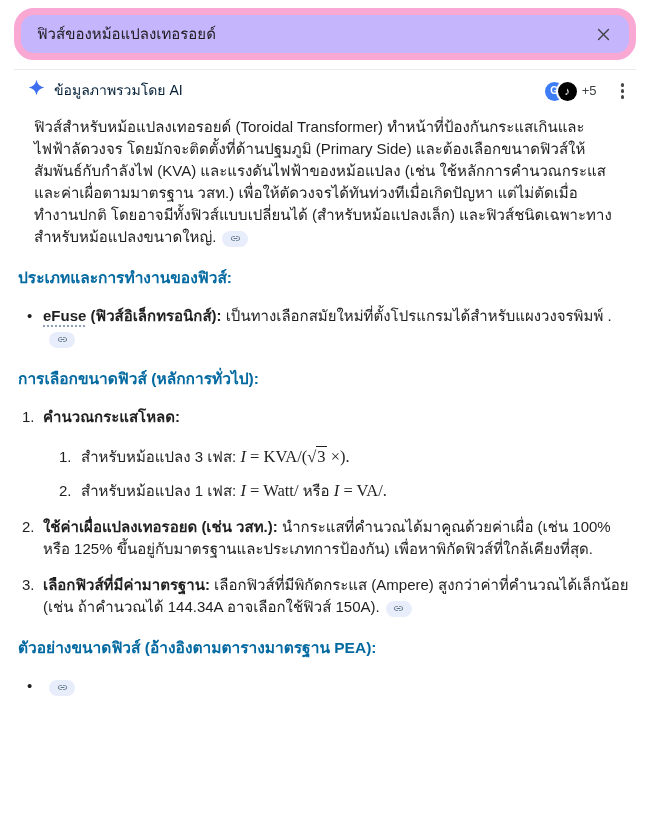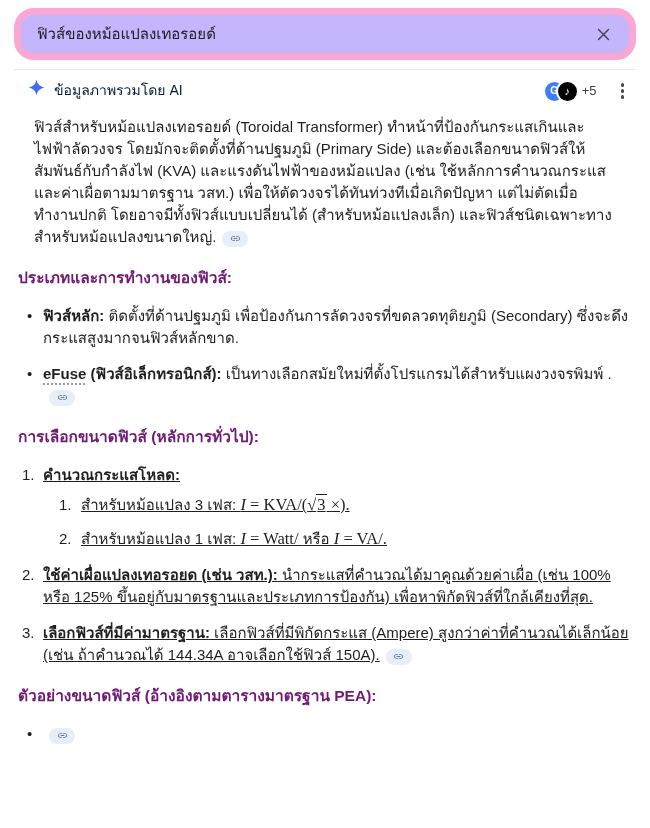--- a/index.html
+++ b/index.html
@@ -26,32 +26,32 @@
   .fav{width:19px;height:19px;border-radius:50%;display:flex;align-items:center;justify-content:center;
        font-size:10px;font-weight:700;box-shadow:0 0 0 2px #fff;}
   .fav-translate{background:#3e7df6;color:#fff;z-index:0;}
   .fav-tiktok{background:#000;color:#fff;margin-left:-6px;z-index:1;font-size:11px;}
   .more-count{font-size:13px;color:#3c4043;margin-left:5px;}
   .kebab{margin-left:20px;display:flex;flex-direction:column;gap:2.5px;padding:2px 4px;cursor:pointer;}
   .kebab i{width:3.5px;height:3.5px;border-radius:50%;background:#444746;display:block;}
   
   .content{padding:0 15px 8px 18px;}
   .intro{margin:13px 16px 0;}
-  h3{font-size:15.5px;line-height:21px;font-weight:700;color:#701a75;margin:19px 0 17px;}
+  h3{font-size:15.5px;line-height:21px;font-weight:700;color:#0369a1;margin:19px 0 17px;}
   
   ul.blist{list-style:none;margin:0;padding:0;}
   ul.blist>li{position:relative;padding-left:25px;margin-bottom:14px;}
   ul.blist>li::before{content:"•";position:absolute;left:9px;top:0;color:#1f1f1f;}
   .b{font-weight:700;}
   .entity{font-weight:700;text-decoration:underline dotted #8da0b8;text-decoration-thickness:1.5px;text-underline-offset:4px;}
   
-  ol.steps{list-style:none;margin:0;padding:0;counter-reset:st;text-decoration:underline;}
+  ol.steps{list-style:none;margin:0;padding:0;counter-reset:st;}
   ol.steps>li{position:relative;padding-left:25px;margin-bottom:14px;counter-increment:st;}
   ol.steps>li::before{content:counter(st) ".";position:absolute;left:4px;top:0;color:#1f1f1f;}
-  ol.sub{list-style:none;margin:8px 0 0 14px;padding:0;counter-reset:sb;}
+  ol.sub{list-style:none;margin:18px 0 0 14px;padding:0;counter-reset:sb;}
   ol.sub>li{position:relative;padding-left:24px;margin-bottom:12px;counter-increment:sb;}
   ol.sub>li::before{content:counter(sb) ".";position:absolute;left:2px;top:0;color:#1f1f1f;}
   
   .math{font-family:"Liberation Serif","DejaVu Serif",serif;font-size:16.5px;}
   .mvar{font-family:"Liberation Serif","DejaVu Serif",serif;font-style:italic;font-size:16.5px;}
   .radsign{font-family:"Liberation Serif","DejaVu Serif",serif;font-size:16.5px;}
   .radicand{font-family:"Liberation Serif","DejaVu Serif",serif;font-size:16.5px;border-top:1.4px solid #1f1f1f;padding:0 1px;}
   
   .chip{
     display:inline-flex;align-items:center;justify-content:center;
@@ -95,21 +95,20 @@
 <div class="content">
 
   <p class="intro"><span>ฟิวส์สำหรับหม้อแปลงเทอรอยด์ (Toroidal Transformer) ทำหน้าที่ป้องกันกระแสเกินและไฟฟ้าลัดวงจร โดยมักจะติดตั้งที่ด้านปฐมภูมิ (Primary Side) และต้องเลือกขนาดฟิวส์ให้สัมพันธ์กับกำลังไฟ (KVA) และแรงดันไฟฟ้าของหม้อแปลง (เช่น ใช้หลักการคำนวณกระแสและค่าเผื่อตามมาตรฐาน วสท.) เพื่อให้ตัดวงจรได้ทันท่วงทีเมื่อเกิดปัญหา แต่ไม่ตัดเมื่อทำงานปกติ โดยอาจมีทั้งฟิวส์แบบเปลี่ยนได้ (สำหรับหม้อแปลงเล็ก) และฟิวส์ชนิดเฉพาะทางสำหรับหม้อแปลงขนาดใหญ่.</span><span class="chip">
         <svg width="11" height="11" viewBox="0 0 24 24" fill="#5f7386">
           <path d="M3.9 12c0-1.71 1.39-3.1 3.1-3.1h4V7H7c-2.76 0-5 2.24-5 5s2.24 5 5 5h4v-1.9H7c-1.71 0-3.1-1.39-3.1-3.1zM8 13h8v-2H8v2zm9-6h-4v1.9h4c1.71 0 3.1 1.39 3.1 3.1s-1.39 3.1-3.1 3.1h-4V17h4c2.76 0 5-2.24 5-5s-2.24-5-5-5z"></path>
         </svg>
       </span></p>
 
   <h3>ประเภทและการทำงานของฟิวส์:</h3>
   <ul class="blist">
-    <li><span class="b">ฟิวส์หลัก:</span><span> ติดตั้งที่ด้านปฐมภูมิ เพื่อป้องกันการลัดวงจรที่ขดลวดทุติยภูมิ (Secondary) ซึ่งจะดึงกระแสสูงมากจนฟิวส์หลักขาด.</span></li>
     <li><span class="entity">eFuse</span><span class="b"> (ฟิวส์อิเล็กทรอนิกส์):</span><span> เป็นทางเลือกสมัยใหม่ที่ตั้งโปรแกรมได้สำหรับแผงวงจรพิมพ์</span><span> .</span><span class="chip">
           <svg width="11" height="11" viewBox="0 0 24 24" fill="#5f7386">
             <path d="M3.9 12c0-1.71 1.39-3.1 3.1-3.1h4V7H7c-2.76 0-5 2.24-5 5s2.24 5 5 5h4v-1.9H7c-1.71 0-3.1-1.39-3.1-3.1zM8 13h8v-2H8v2zm9-6h-4v1.9h4c1.71 0 3.1 1.39 3.1 3.1s-1.39 3.1-3.1 3.1h-4V17h4c2.76 0 5-2.24 5-5s-2.24-5-5-5z"></path>
           </svg>
         </span></li>
   </ul>
 
   <h3>การเลือกขนาดฟิวส์ (หลักการทั่วไป):</h3>
   <ol class="steps">
     <li>

